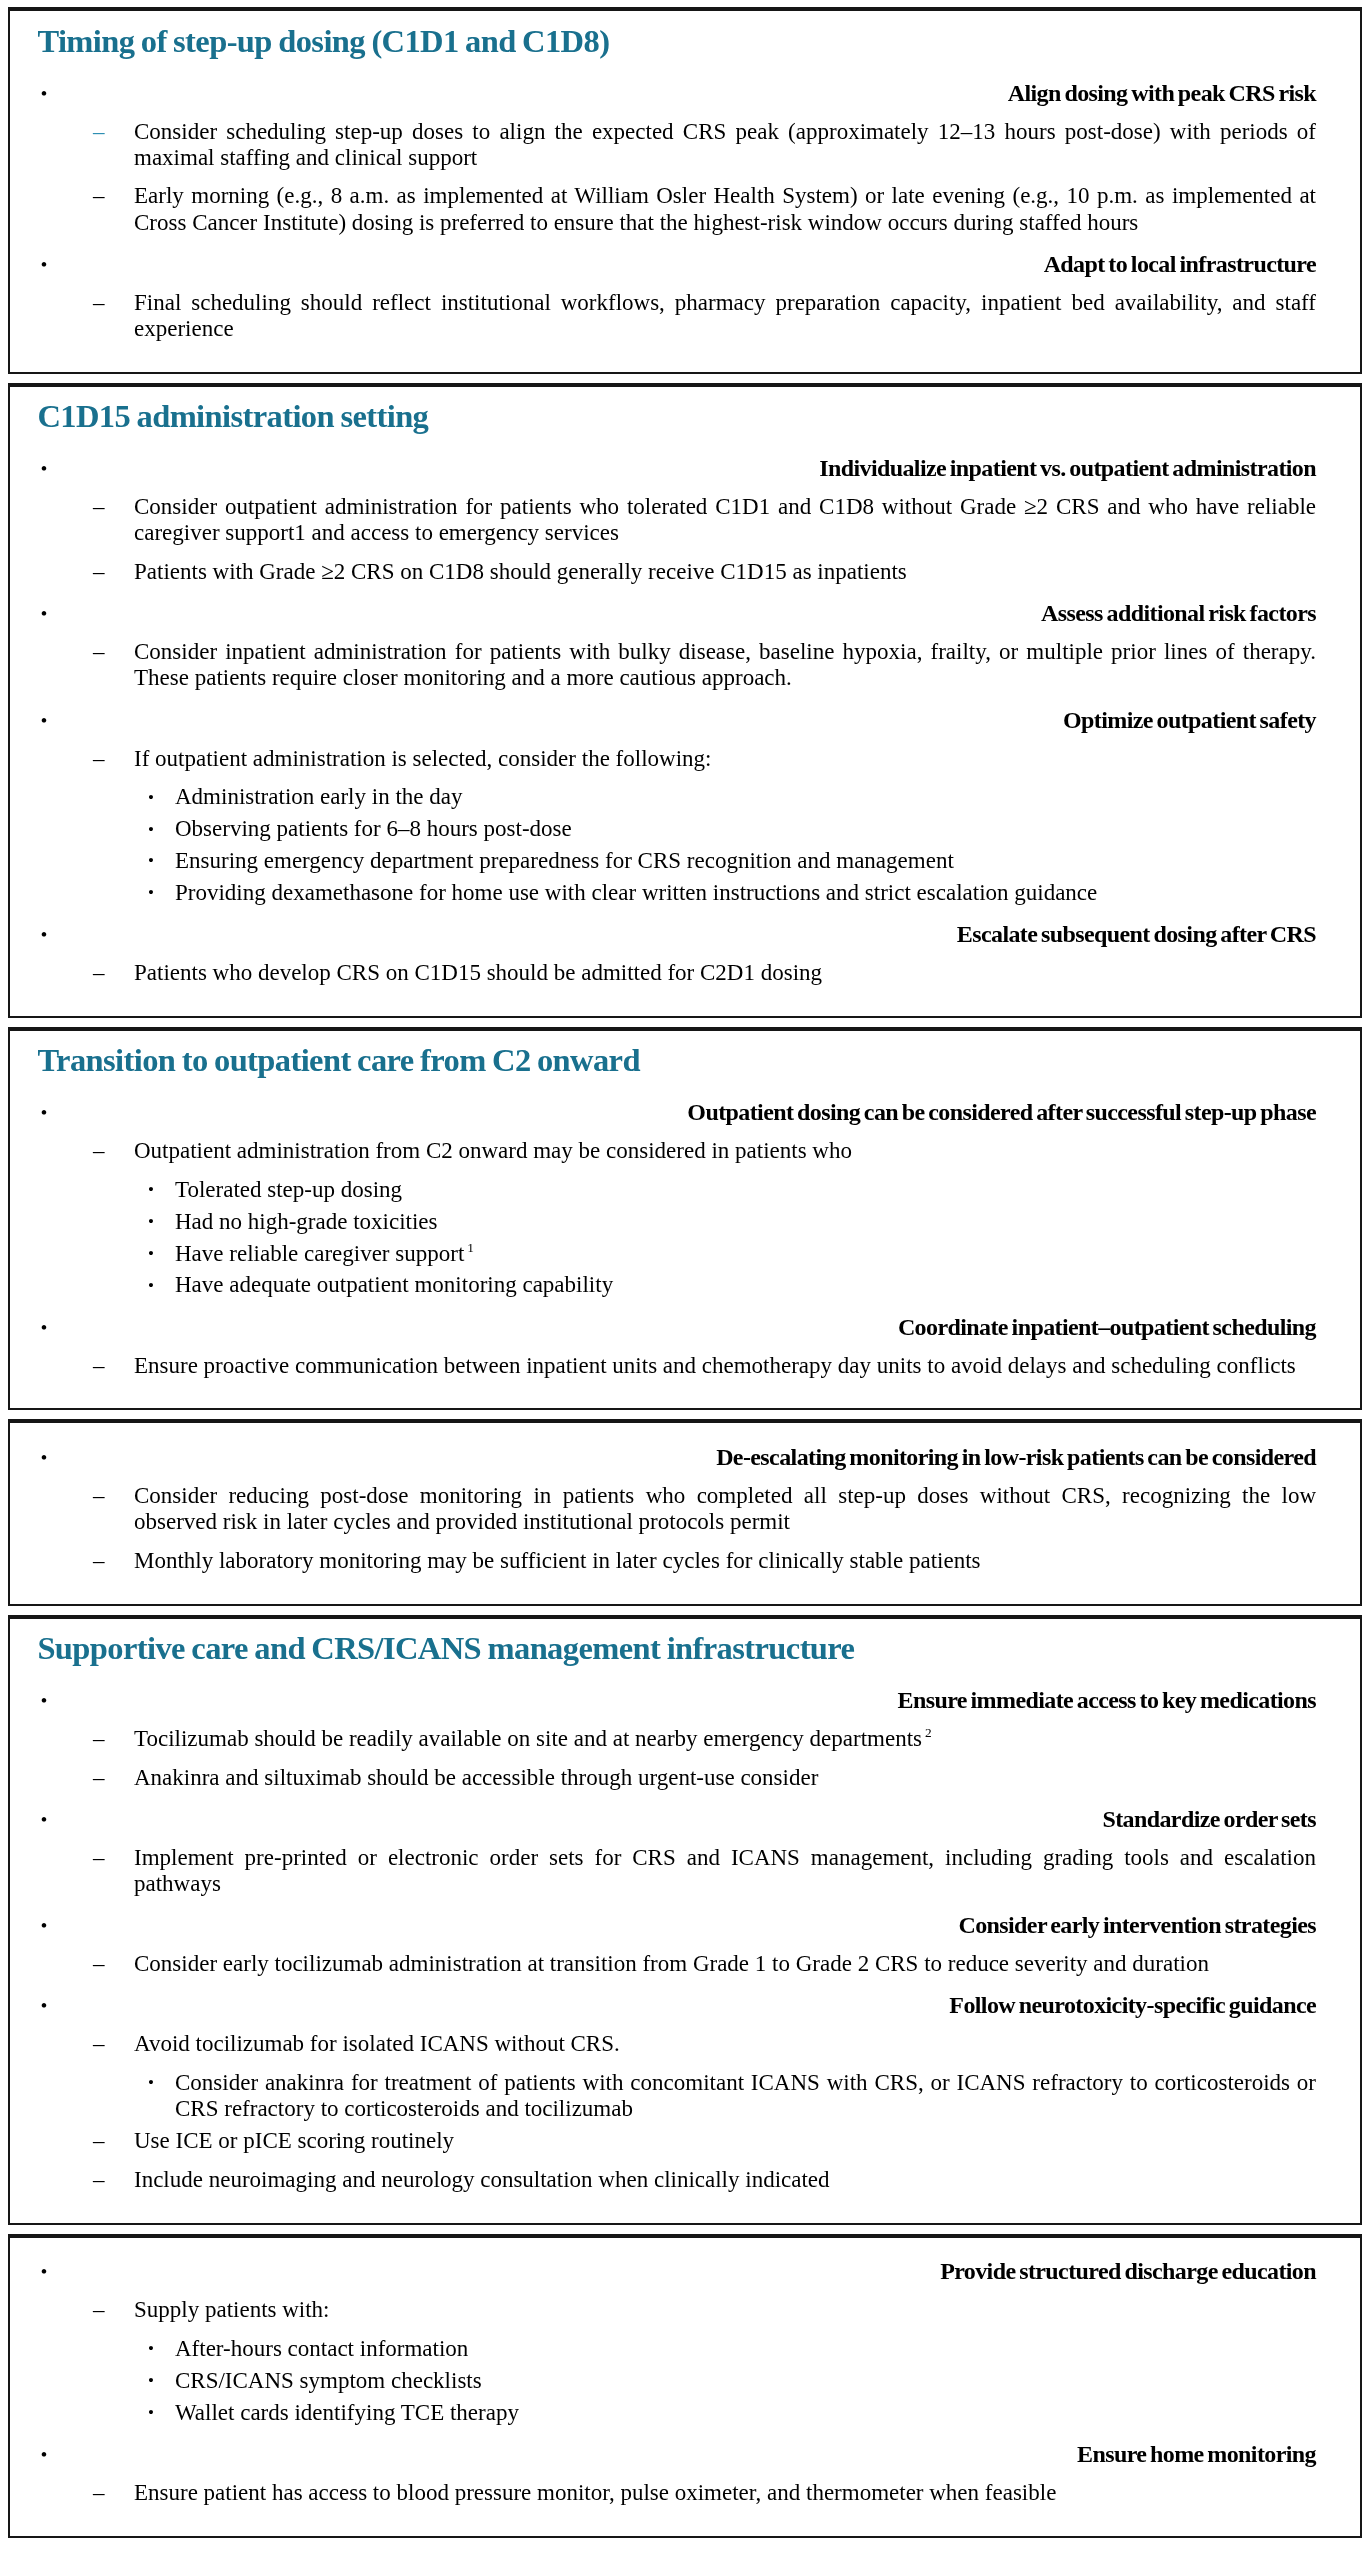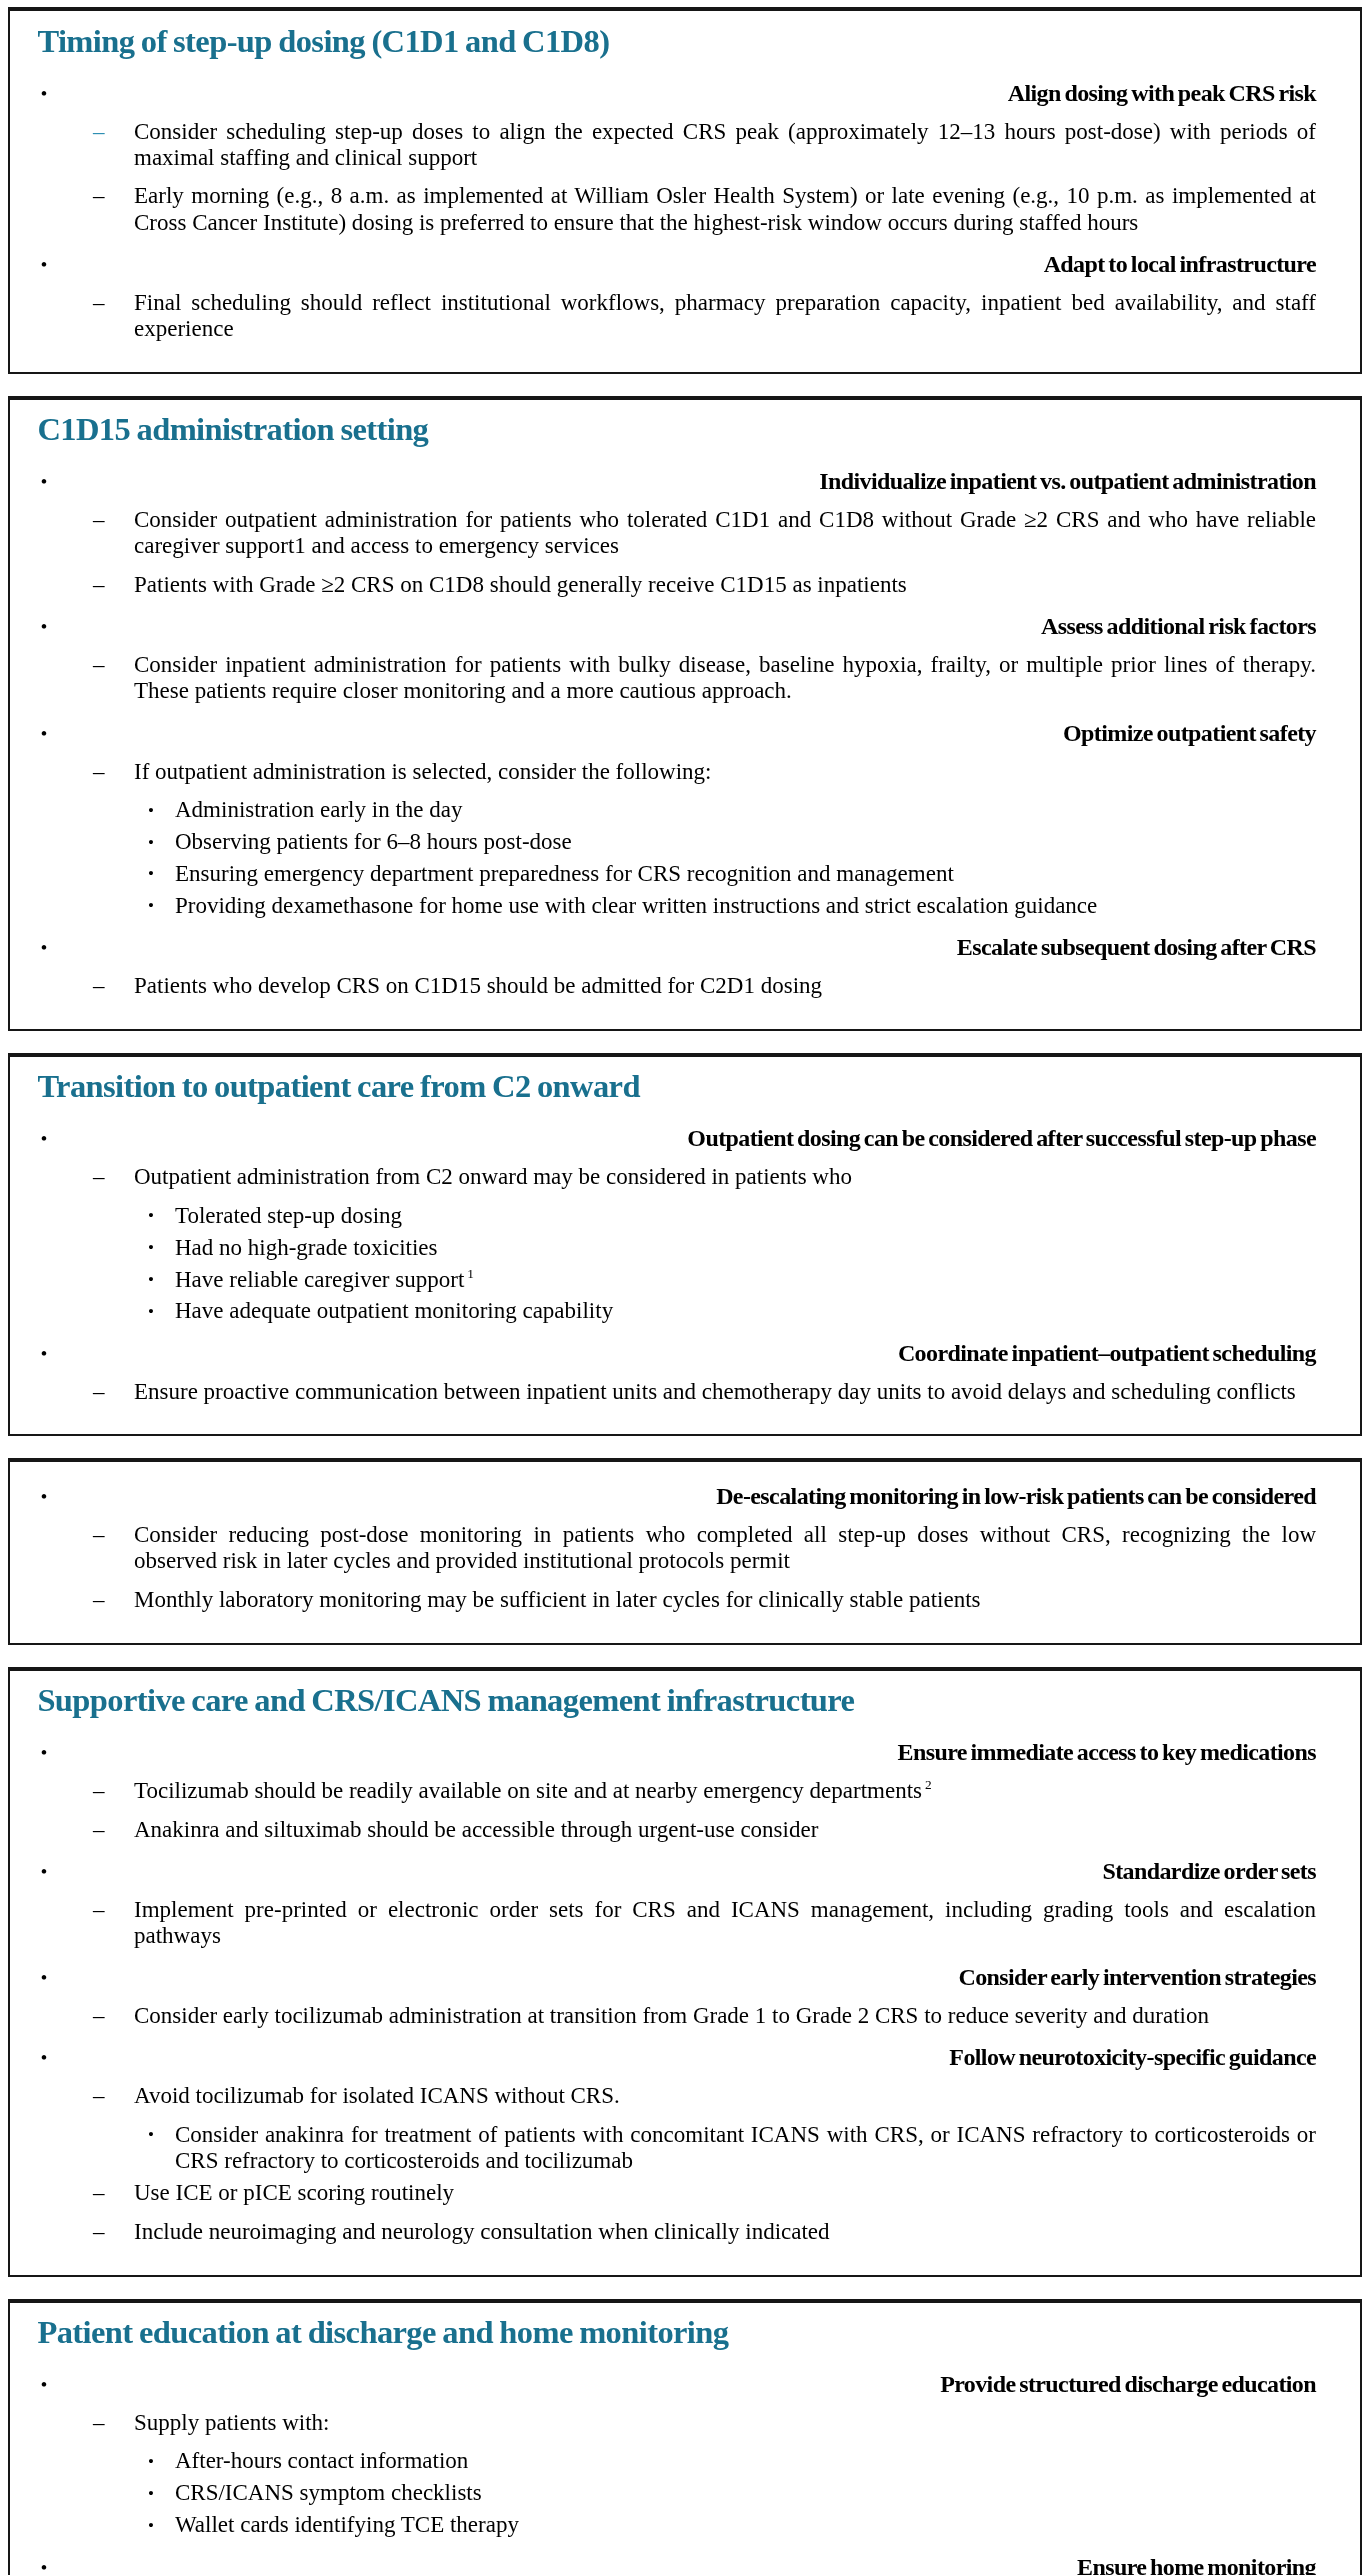--- a/index.html
+++ b/index.html
@@ -10,21 +10,21 @@
   .page{
     width:1370px;
     min-height:2576px;
     box-sizing:border-box;
     background:#fff;
     padding:7.4px 8px 17px 8px;
   }
   .box{
     border:2.3px solid #161616;
     border-top-width:4.6px;
-    margin-bottom:22px;
+    margin-bottom:9px;
     padding:5.7px 44px 17px 16px;
     background:#fff;
   }
   .title{
     color:#19708e;
     font-size:32.5px;
     font-weight:bold;
     line-height:1.15;
     letter-spacing:-0.6px;
     word-spacing:-1.1px;
@@ -236,21 +236,20 @@
         <div class="item l2">
           <span class="m">–</span>
           <span class="txt"><span>Use ICE or pICE scoring routinely</span></span>
         </div>
         <div class="item l2">
           <span class="m">–</span>
           <span class="txt"><span>Include neuroimaging and neurology consultation when clinically indicated</span></span>
         </div>
       </section>
       <section class="box">
-        <h2 class="title">Patient education at discharge and home monitoring</h2>
         <div class="item l1">
           <span class="m">•</span>
           <span class="txt"><span>Provide structured discharge education</span></span>
         </div>
         <div class="item l2">
           <span class="m">–</span>
           <span class="txt"><span>Supply patients with:</span></span>
         </div>
         <div class="item l3">
           <span class="m">•</span>

